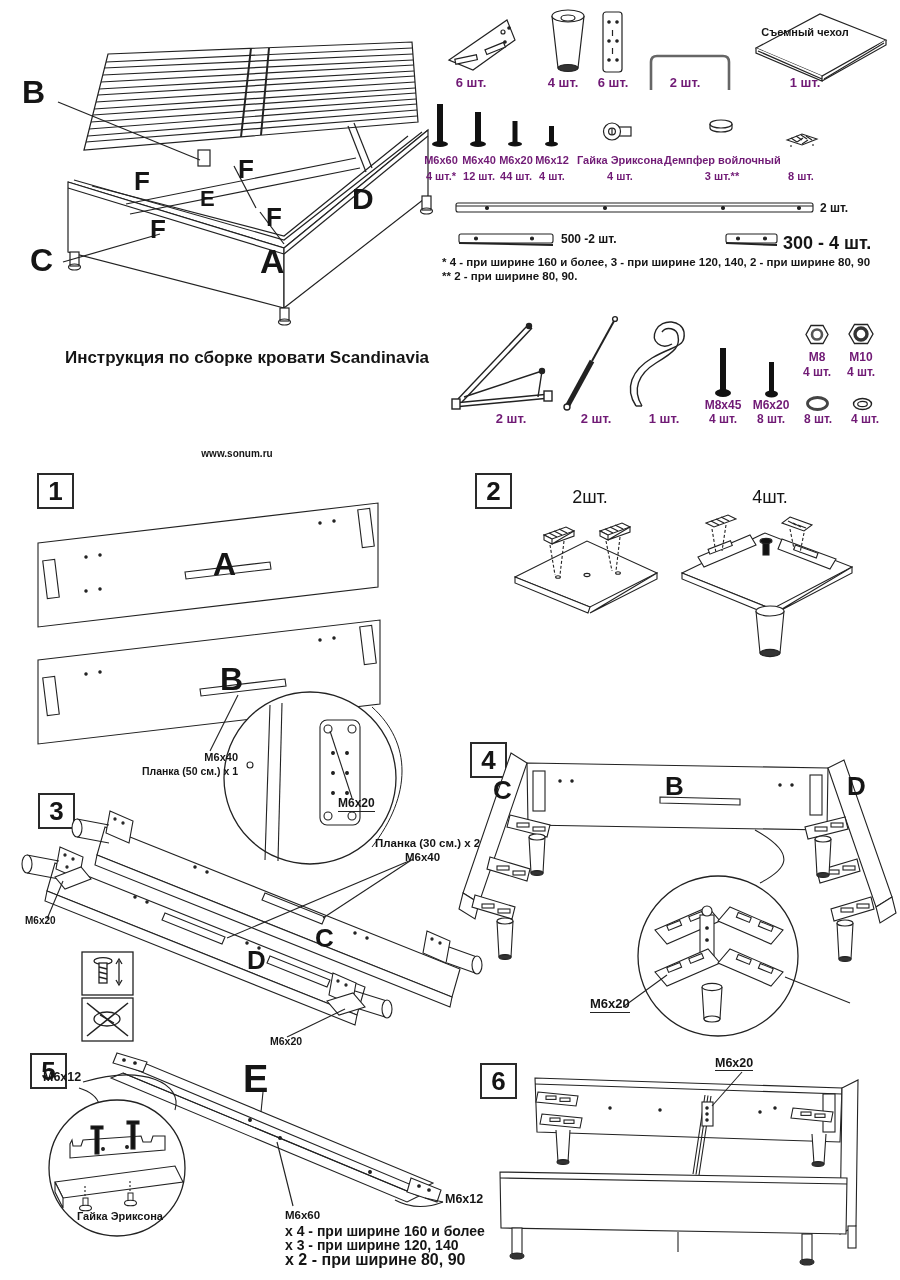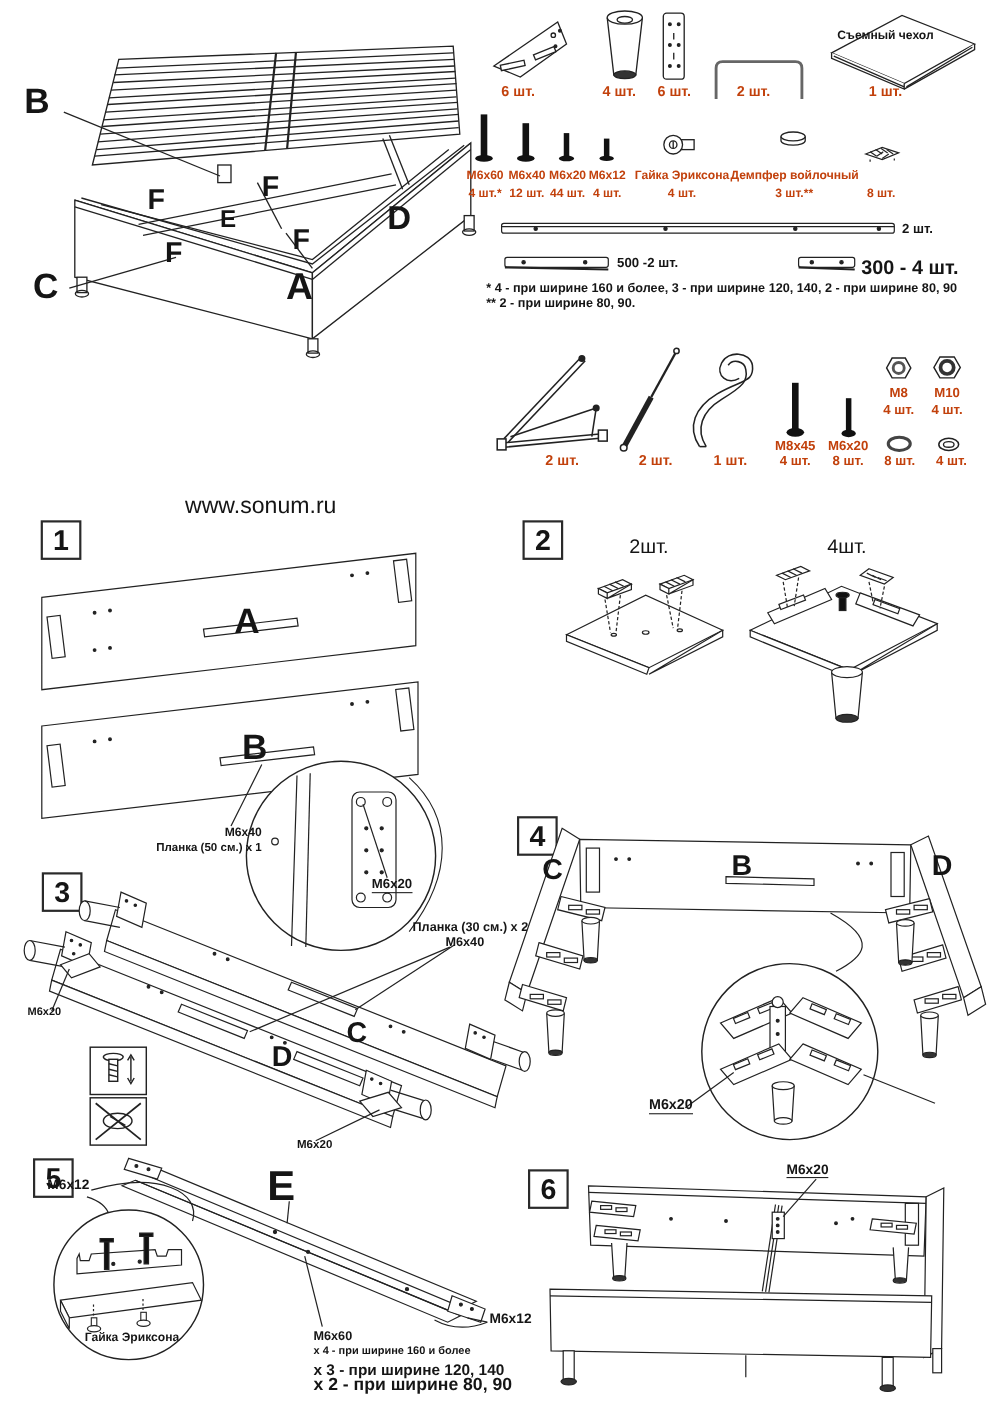--- a/index.html
+++ b/index.html
@@ -1,30 +1,30 @@
 <!DOCTYPE html>
 <html><head>
 <meta charset="utf-8">
 <style>
   html,body{margin:0;padding:0;background:#e8e8e8}
   .page{position:relative;width:900px;height:1280px;background:#fff;
         font-family:"Liberation Sans","DejaVu Sans",sans-serif;color:#151515;overflow:hidden}
   .sec{position:absolute}
   svg.draw{position:absolute;overflow:visible}
   .lbl{position:absolute;font-weight:bold;font-size:11px;line-height:1.15;white-space:nowrap;color:#151515}
-  .qty{position:absolute;font-weight:bold;font-size:12px;line-height:1.1;text-align:center;white-space:nowrap;color:#c2410c}
+  .qty{position:absolute;font-weight:bold;font-size:12px;line-height:1.1;text-align:center;white-space:nowrap;color:#701a75}
   .letter{position:absolute;font-weight:bold;line-height:1;color:#151515}
   .numbox{position:absolute;width:33px;height:32px;border:2.5px solid #2a2a2a;background:#fff;
           display:flex;align-items:center;justify-content:center;font-weight:bold;font-size:26px;color:#151515}
   .ctr{text-align:center}
   .rt{text-align:right}
   .und{border-bottom:1.6px solid #222;padding-bottom:0px}
   .big2{font-size:18px;font-weight:normal;position:absolute;white-space:nowrap}
   .title{position:absolute;font-weight:bold;font-size:17px;text-align:center;line-height:1.35;white-space:nowrap}
-  .site{position:absolute;font-weight:normal;font-size:21px;text-align:center}
+  .site{position:absolute;font-weight:bold;font-size:10px;text-align:center}
   .note{position:absolute;font-weight:bold;font-size:11.5px;white-space:nowrap}
 </style>
 </head>
 <body>
 
 <div class="page">
 
   <div class="sec" style="left:8px;top:4px;width:432px;height:322px">
     <svg class="draw" style="left:0;top:0" width="432" height="322" viewBox="0 0 432 322" stroke="#222" fill="none" stroke-width="1.2">
 
@@ -262,20 +262,21 @@
     <span class="qty" style="left:325px;top:395px;width:52px;font-size:12px">М6х20</span>
     <span class="qty" style="left:326px;top:409px;width:50px;font-size:12px">8 шт.</span>
     <span class="qty" style="left:377px;top:347px;width:40px;font-size:12px">М8</span>
     <span class="qty" style="left:372px;top:362px;width:50px;font-size:12px">4 шт.</span>
     <span class="qty" style="left:421px;top:347px;width:40px;font-size:12px">М10</span>
     <span class="qty" style="left:416px;top:362px;width:50px;font-size:12px">4 шт.</span>
     <span class="qty" style="left:373px;top:409px;width:50px;font-size:12px">8 шт.</span>
     <span class="qty" style="left:420px;top:409px;width:50px;font-size:12px">4 шт.</span>
   </div>
 
+  <span class="title" style="left:40px;top:347px;width:414px">Инструкция по сборке кровати Scandinavia</span>
   <span class="site" style="left:30px;top:448px;width:414px">www.sonum.ru</span>
 
   <div class="sec" style="left:20px;top:465px;width:460px;height:415px">
     <div class="numbox" style="left:17px;top:8px">1</div>
     <svg class="draw" style="left:0;top:0" width="460" height="415" viewBox="0 0 460 415" stroke="#222" fill="none" stroke-width="1.1">
 
       <polygon points="18,78 358,38 358,122 18,162" fill="#fff"></polygon>
       <rect x="25" y="95" width="12" height="38" transform="rotate(-7 31 114)"></rect>
       <rect x="340" y="44" width="12" height="38" transform="rotate(-7 346 63)"></rect>
       <polygon points="165,107 250,97 251,104 166,114" fill="#fff"></polygon>
@@ -602,21 +603,21 @@
         <ellipse cx="60.5" cy="158" rx="6" ry="2.8" fill="#fff"></ellipse>
       <rect x="103" y="143" width="5" height="9" fill="#fff" stroke-width="1"></rect>
         <ellipse cx="105.5" cy="153" rx="6" ry="2.8" fill="#fff"></ellipse>
       <line x1="60" y1="136" x2="60" y2="147" stroke-dasharray="2,2"></line>
         <line x1="105" y1="131" x2="105" y2="142" stroke-dasharray="2,2"></line>
     </svg>
     <span class="lbl" style="left:18px;top:20px;font-size:12.5px">М6х12</span>
     <span class="letter" style="left:218px;top:10px;font-size:38px">Е</span>
     <span class="lbl" style="left:52px;top:160px;font-size:11px">Гайка Эриксона</span>
     <span class="lbl" style="left:260px;top:159px;font-size:11.5px">М6х60</span>
-    <span class="lbl" style="left:260px;top:173px;font-size:10px">х 4 - при ширине 160 и более</span>
+    <span class="lbl" style="left:260px;top:173px;font-size:14px">х 4 - при ширине 160 и более</span>
     <span class="lbl" style="left:260px;top:187px;font-size:14px">х 3 - при ширине 120, 140</span>
     <span class="lbl" style="left:260px;top:201px;font-size:16px">х 2 - при ширине 80, 90</span>
     <span class="lbl" style="left:420px;top:142px;font-size:12.5px">М6х12</span>
   </div>
 
   <div class="sec" style="left:460px;top:1050px;width:440px;height:228px">
     <div class="numbox" style="left:20px;top:13px">6</div>
     <svg class="draw" style="left:0;top:0" width="440" height="228" viewBox="0 0 440 228" stroke="#222" fill="none" stroke-width="1.1">
 
       <polygon points="75,28 382,38 380,92 77,82" fill="#fff"></polygon>

